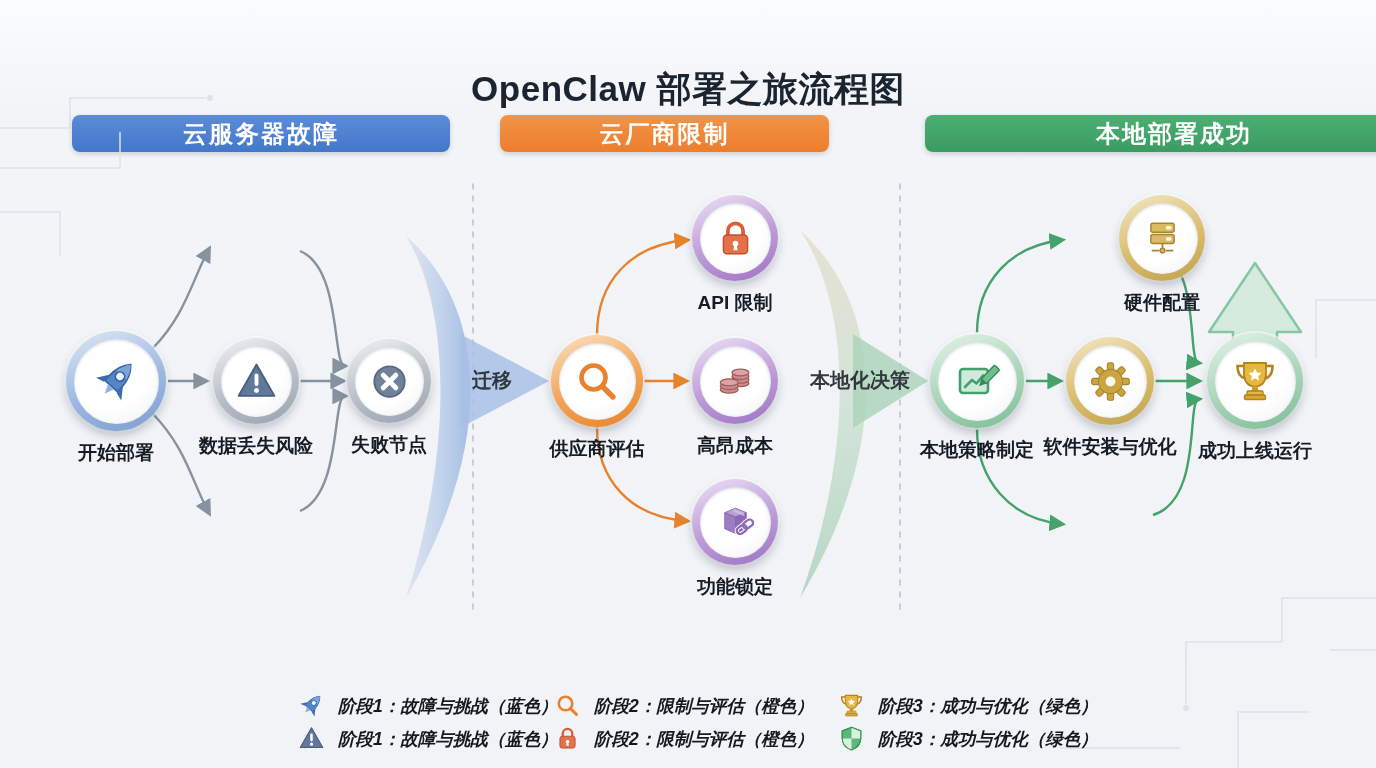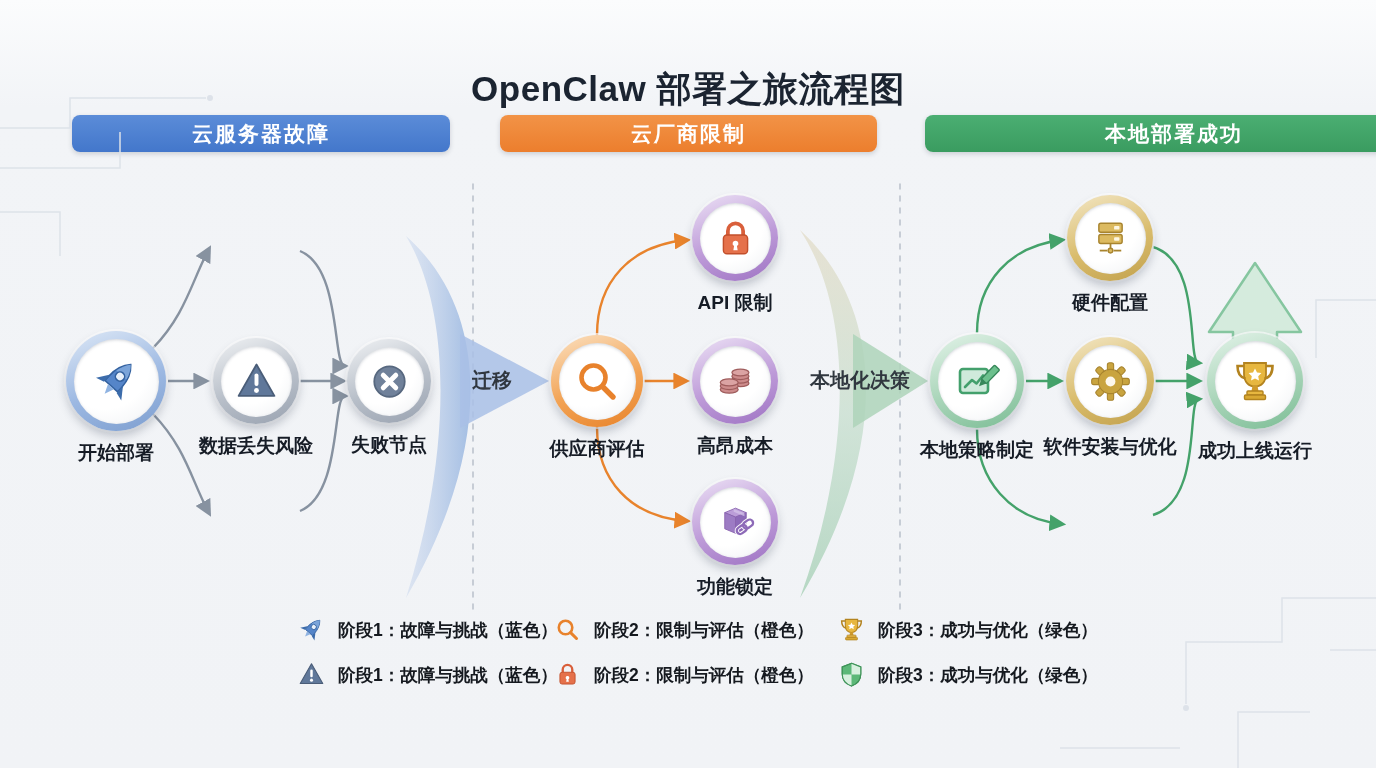--- a/index.html
+++ b/index.html
@@ -8,25 +8,25 @@
     background:linear-gradient(180deg,#fbfcfd 0%,#f2f4f7 14%,#f1f3f6 100%);
     font-family:"Liberation Sans","DejaVu Sans",sans-serif;
   }
   .page-title{
     position:absolute;top:18px;left:0;right:0;text-align:center;
     font-size:35px;font-weight:800;color:#1b2431;letter-spacing:.5px;margin-top:48px;
   }
   .phase-hdr{
     position:absolute;top:115px;height:37px;border-radius:8px;
     display:flex;align-items:center;justify-content:center;
-    color:#fff;font-size:21px;font-weight:700;letter-spacing:2px;
+    color:#fff;font-size:24px;font-weight:700;letter-spacing:2px;
     box-shadow:0 2px 5px rgba(30,40,60,.18);
   }
   #ph1{left:72px;width:378px;background:linear-gradient(180deg,#5b8cd8,#4377cb);}
-  #ph2{left:500px;width:377px;background:linear-gradient(180deg,#f29347,#ec7e2d);}
+  #ph2{left:500px;width:329px;background:linear-gradient(180deg,#f29347,#ec7e2d);}
   #ph3{left:925px;width:448px;background:linear-gradient(180deg,#4bae72,#3a9c60);padding-left:25px;}
   .stage{position:absolute;left:0;top:0;}
   .node{position:absolute;width:170px;display:flex;flex-direction:column;align-items:center;}
   .circle{
     width:var(--s);height:var(--s);border-radius:50%;
     display:flex;align-items:center;justify-content:center;
     box-shadow:0 5px 10px rgba(55,65,85,.28),0 0 0 2px rgba(255,255,255,.65);
   }
   .inner{
     width:calc(100% - 15px);height:calc(100% - 15px);border-radius:50%;
@@ -40,22 +40,22 @@
   .ring-purple{background:linear-gradient(160deg,#ece1f5,#bd9ad8 55%,#9e73c3);}
   .ring-green {background:linear-gradient(160deg,#e3f3e9,#a8d4b8 55%,#7cbd95);}
   .ring-gold  {background:linear-gradient(160deg,#f3e7c6,#d9bc6c 55%,#c2a14d);}
   .icon-lg{width:48px;height:48px;}
   .icon-md{width:43px;height:43px;}
   .nlabel{margin-top:9px;font-size:19px;font-weight:700;color:#161c26;white-space:nowrap;}
   .tlabel{position:absolute;font-size:20px;font-weight:700;color:#30373f;text-align:center;}
   #tl-migrate{left:450px;top:367px;width:84px;}
   #tl-localize{left:795px;top:367px;width:130px;}
   .legend{
-    position:absolute;left:298px;top:616px;
-    display:grid;grid-template-columns:256px 284px 250px;row-gap:18px;
+    position:absolute;left:298px;top:692px;
+    display:grid;grid-template-columns:256px 284px 250px;row-gap:6px;font-style:italic;
   }
   .legend-item{display:flex;align-items:center;gap:13px;}
   .legend-item svg{width:27px;height:27px;flex:0 0 auto;}
   .legend-item span{font-size:17.5px;font-weight:700;color:#15191f;white-space:nowrap;}
 </style>
 </head>
 <body>
 
 <div class="canvas">
 
@@ -355,21 +355,21 @@
     <div class="circle ring-green">
         <div class="inner">
       <svg class="icon-lg">
             <use href="#i-blueprint"></use>
           </svg>
     </div>
       </div>
     <div class="nlabel">本地策略制定</div>
   </div>
 
-  <div class="node" style="left:1025px;top:195px;--s:86px">
+  <div class="node" style="left:1077px;top:195px;--s:86px">
     <div class="circle ring-gold">
         <div class="inner">
       <svg class="icon-md">
             <use href="#i-server"></use>
           </svg>
     </div>
       </div>
     <div class="nlabel">硬件配置</div>
   </div>
 

